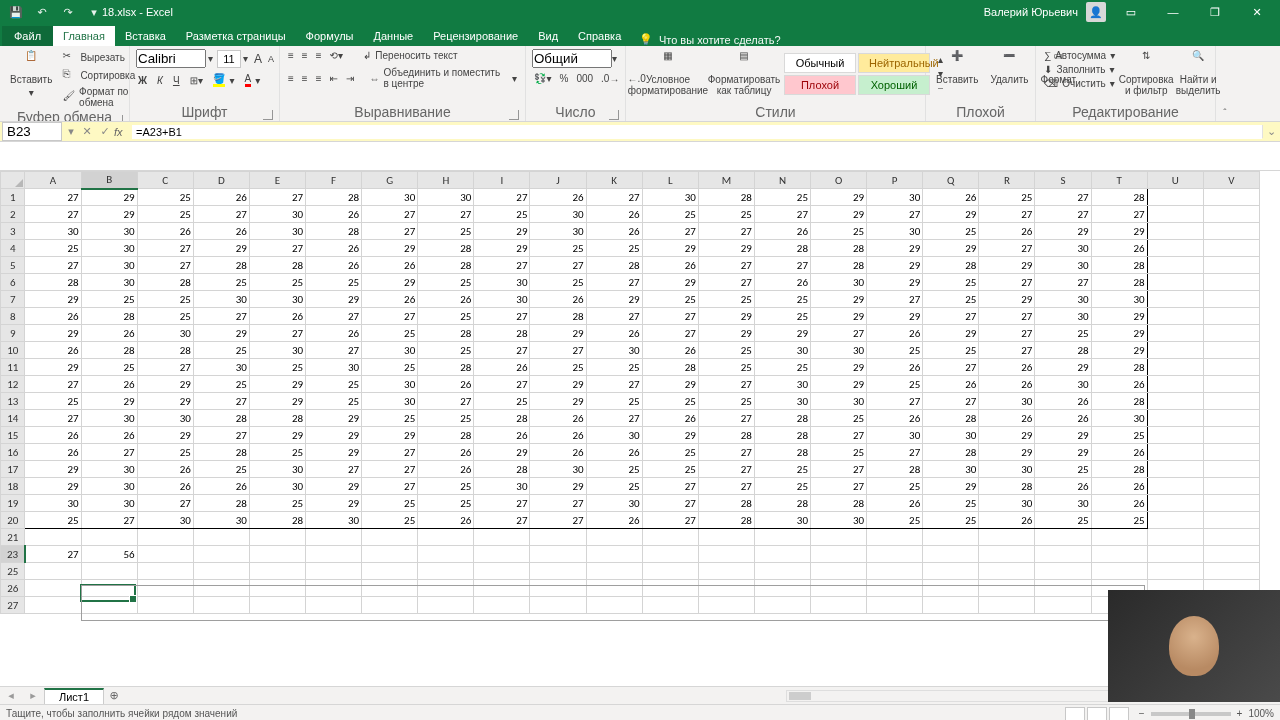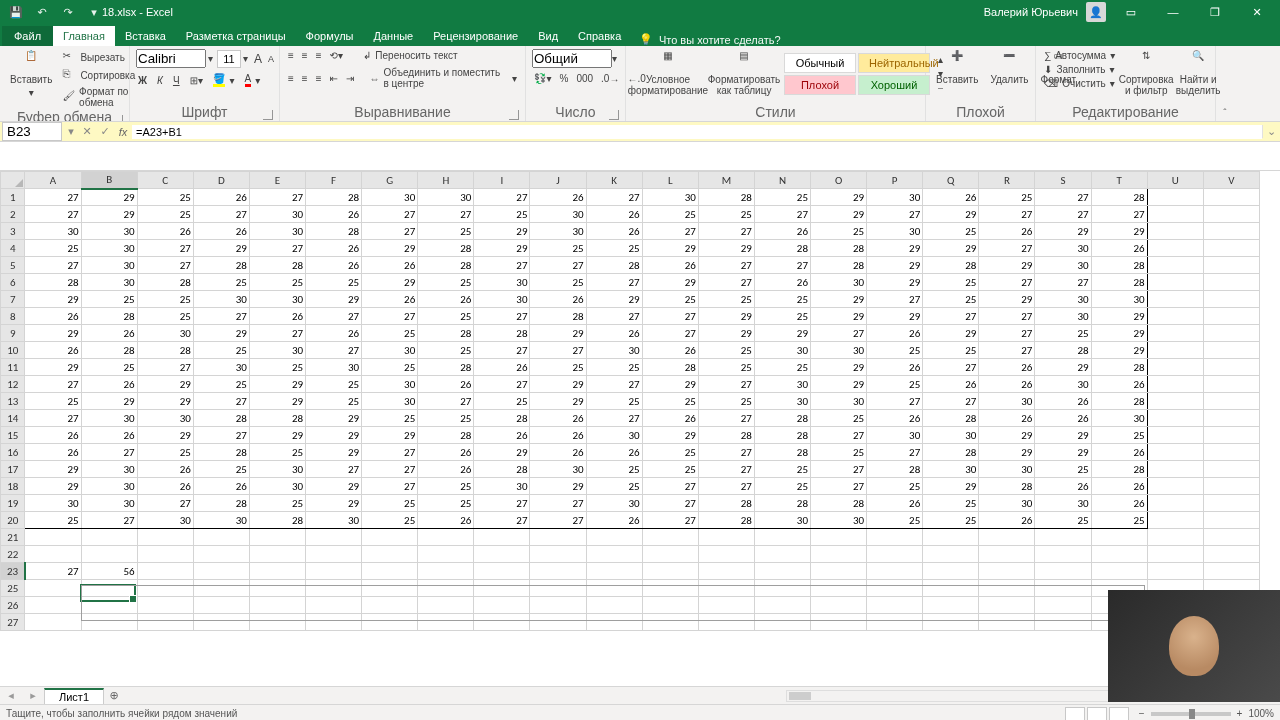--- a/index.html
+++ b/index.html
@@ -41,21 +41,21 @@
   .sc-normal { background:#fff; color:#000; }
   .sc-neutral { background:#ffeb9c; color:#9c6500; }
   .sc-bad { background:#ffc7ce; color:#9c0006; }
   .sc-good { background:#c6efce; color:#006100; }
   .collapse-ribbon { width:18px; display:flex; align-items:flex-end; justify-content:center; padding-bottom:2px; cursor:pointer; color:#666; }
 
   
   .fbar { height: 20px; border-bottom: 1px solid #d6d6d6; display:flex; align-items:center; font-size:11px; background:#fef9c3; }
   .name-box { width: 60px; border:1px solid #c8c8c8; margin:0 2px; padding:1px 4px; background:#fff; }
   .fbar-sep { width:14px; text-align:center; color:#888; }
-  .fx-btn { width:18px; text-align:center; color:#666; cursor:pointer; font-style:italic; }
+  .fx-btn { width:18px; text-align:left; color:#666; cursor:pointer; font-style:italic; }
   .fbar-btn { width:18px; text-align:center; color:#888; cursor:pointer; }
   .formula-input { flex:1; border:none; padding:1px 4px; font-size:11px; outline:none; }
   .fbar-expand { width:18px; text-align:center; cursor:pointer; color:#888; border-left:1px solid #e1e1e1; }
 
   
   .spacer { height: 28px; background:#fff; }
 
   
   .grid-wrap { position:relative; height: 516px; overflow:hidden; border-top:1px solid #d6d6d6; }
   table.grid { border-collapse: collapse; table-layout: fixed; width: 1260px; }
@@ -857,45 +857,20 @@
           <td></td>
           <td></td>
           <td></td>
           <td></td>
           <td></td>
           <td></td>
           <td></td>
           <td></td>
         </tr>
         <tr>
-          <th>22</th>
-          <td></td>
-          <td></td>
-          <td></td>
-          <td></td>
-          <td></td>
-          <td></td>
-          <td></td>
-          <td></td>
-          <td></td>
-          <td></td>
-          <td></td>
-          <td></td>
-          <td></td>
-          <td></td>
-          <td></td>
-          <td></td>
-          <td></td>
-          <td></td>
-          <td></td>
-          <td></td>
-          <td></td>
-          <td></td>
-        </tr>
-        <tr>
           <th class="sel-row">23</th>
           <td>27</td>
           <td>56</td>
           <td></td>
           <td></td>
           <td></td>
           <td></td>
           <td></td>
           <td></td>
           <td></td>

